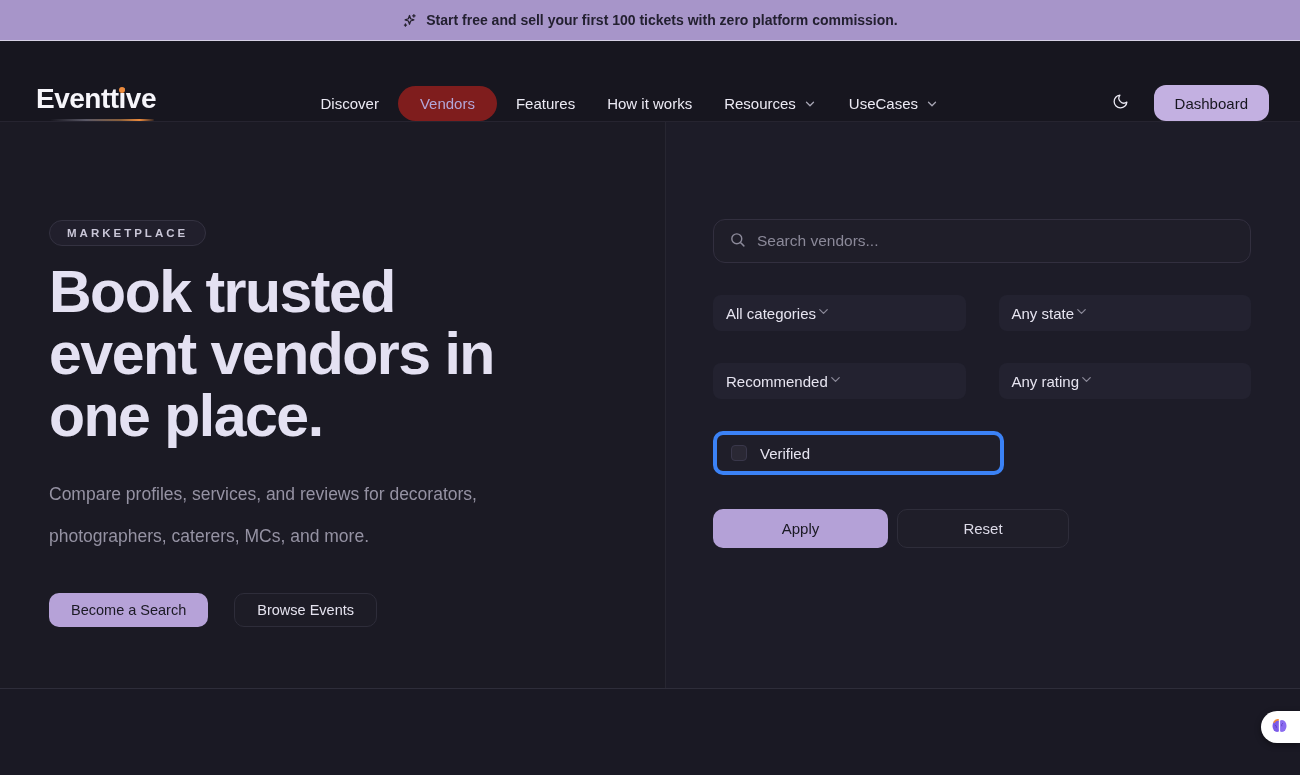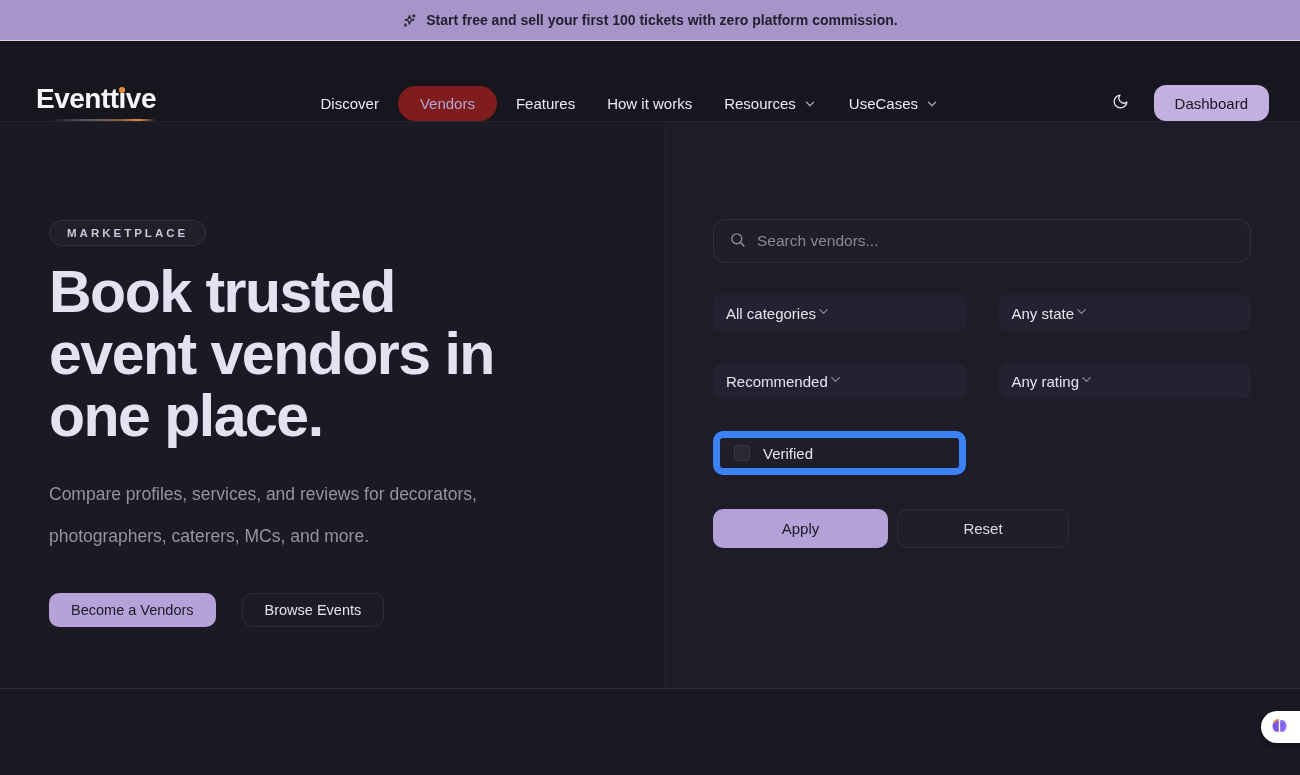--- a/index.html
+++ b/index.html
@@ -39,21 +39,21 @@
   .btn-ghost-sm { height:34px; padding:0 22px; background:#1d1c26; border:1px solid #2e2d3a; color:#e4e2ee;margin-left:12px; }
 
   
   .filters { width:538px; }
   .search-box { height:44px; border:1px solid #322f3f; background:#1f1e29; border-radius:12px; display:flex; align-items:center; gap:11px; padding:0 15px; }
   .search-box input { flex:1; background:transparent; border:none; outline:none; color:#8b5cf6; font-size:15.5px; font-family:inherit; }
   .search-box input::placeholder { color:#8b8999; }
   .filter-grid { margin-top:32px; display:grid; grid-template-columns:1fr 1fr; column-gap:33px; row-gap:32px; }
   .select { height:36px; background:#232230; border-radius:8px; display:flex; align-items:center; justify-content:flex-start; padding:0 13px; cursor:pointer; }
   .select .val { color:#e6e4f0; font-size:15px; }
-  .checkbox-row { margin-top:32px; width:253px; height:44px; border:7px solid #3b82f6; background:#1f1e29; border-radius:10px; display:flex; align-items:center; gap:13px; padding:0 14px; cursor:pointer; }
+  .checkbox-row { margin-top:32px; width:291px; height:44px; border:4px solid #3b82f6; background:#1f1e29; border-radius:10px; display:flex; align-items:center; gap:13px; padding:0 14px; cursor:pointer; }
   .checkbox { width:16px; height:16px; border-radius:4px; background:#2a2834; border:1px solid #39374a; }
   .checkbox-row .lbl { color:#e6e4f0; font-size:15px; }
   .actions { margin-top:34px; display:flex; gap:9px; }
   .apply-btn { width:175px; height:39px; border:none; border-radius:10px; background:#b4a1d7; color:#1a1923; font-size:15px; font-weight:500; font-family:inherit; cursor:pointer; }
   .reset-btn { width:172px; height:39px; border:1px solid #2e2d3a; border-radius:10px; background:#1f1e29; color:#dddbe8; font-size:15px; font-family:inherit; cursor:pointer; }
 
   
   .footer { height:87px; flex:0 0 auto; background:#1a1924; border-top:1px solid #2e2d3a; }
 
   
@@ -129,21 +129,21 @@
 
     <div class="hero-left">
       <div class="badge">MARKETPLACE</div>
       <h1 class="hero-title">
         <span>Book trusted</span>
         <span>event vendors in</span>
         <span>one place.</span>
       </h1>
       <p class="hero-sub">Compare profiles, services, and reviews for decorators, photographers, caterers, MCs, and more.</p>
       <div class="cta-row">
-        <button class="btn btn-primary-sm">Become a Vendors</button>
+        <button class="btn btn-primary-sm">Become a Search</button>
         <button class="btn btn-ghost-sm">Browse Events</button>
       </div>
     </div>
 
     <div class="hero-right">
       <div class="filters">
 
         <div class="search-box">
           <span>
             <svg width="17" height="17" viewBox="0 0 24 24" fill="none" stroke="#8c8a9a" stroke-width="2" stroke-linecap="round">

